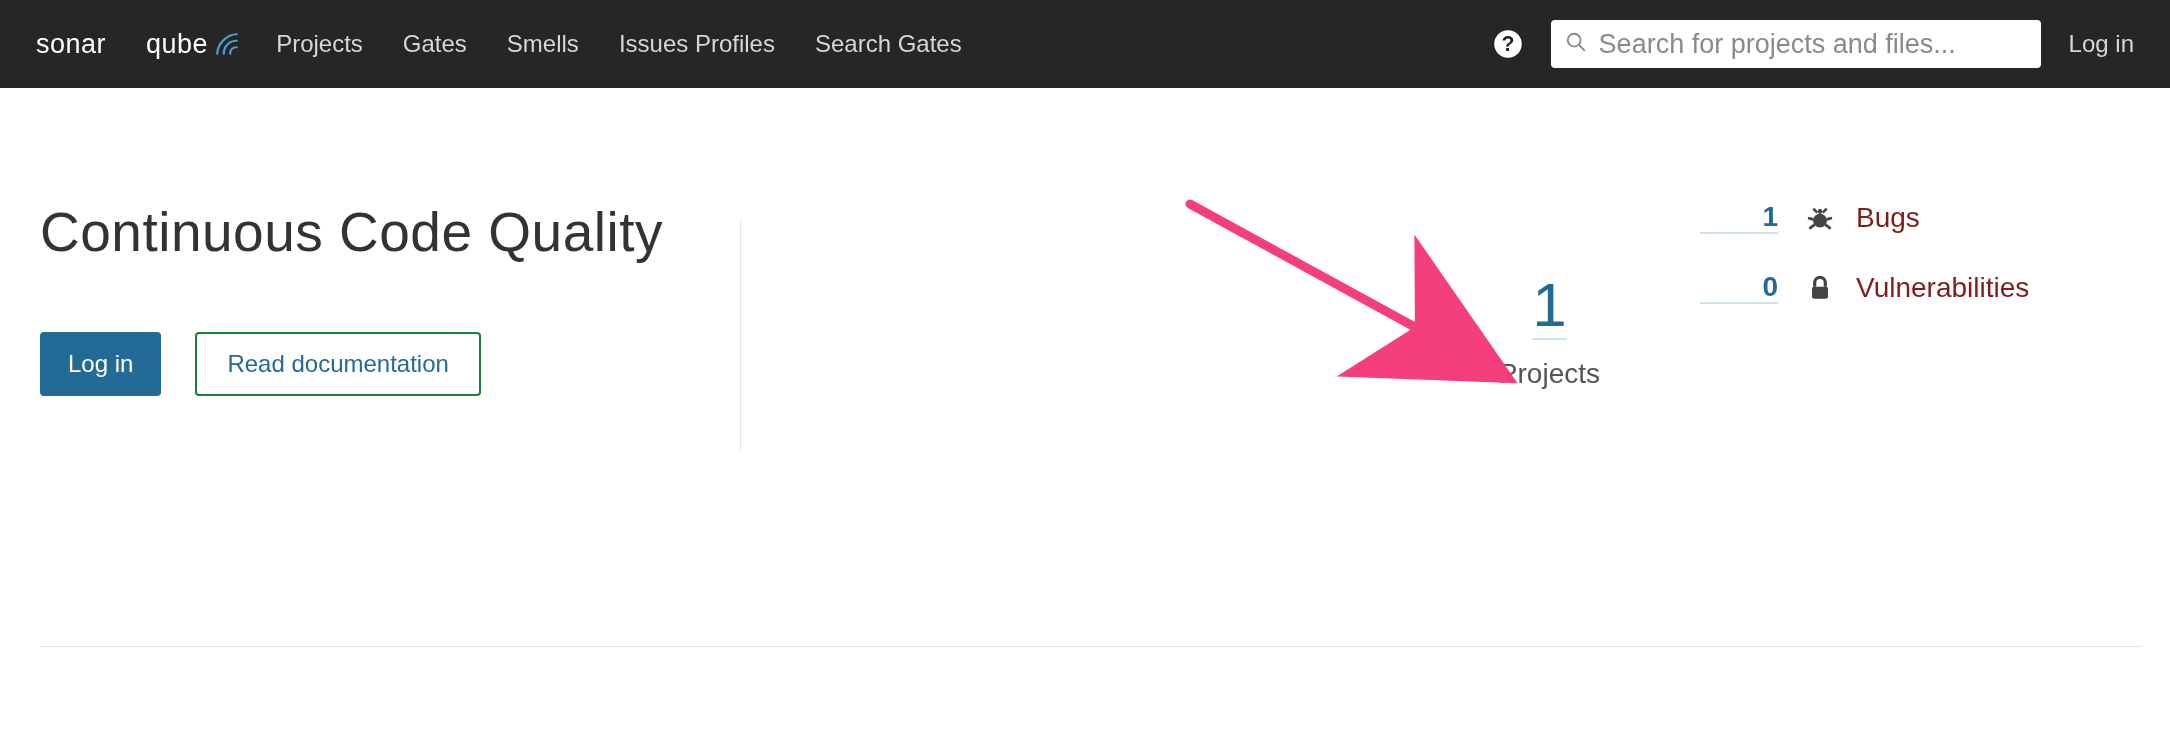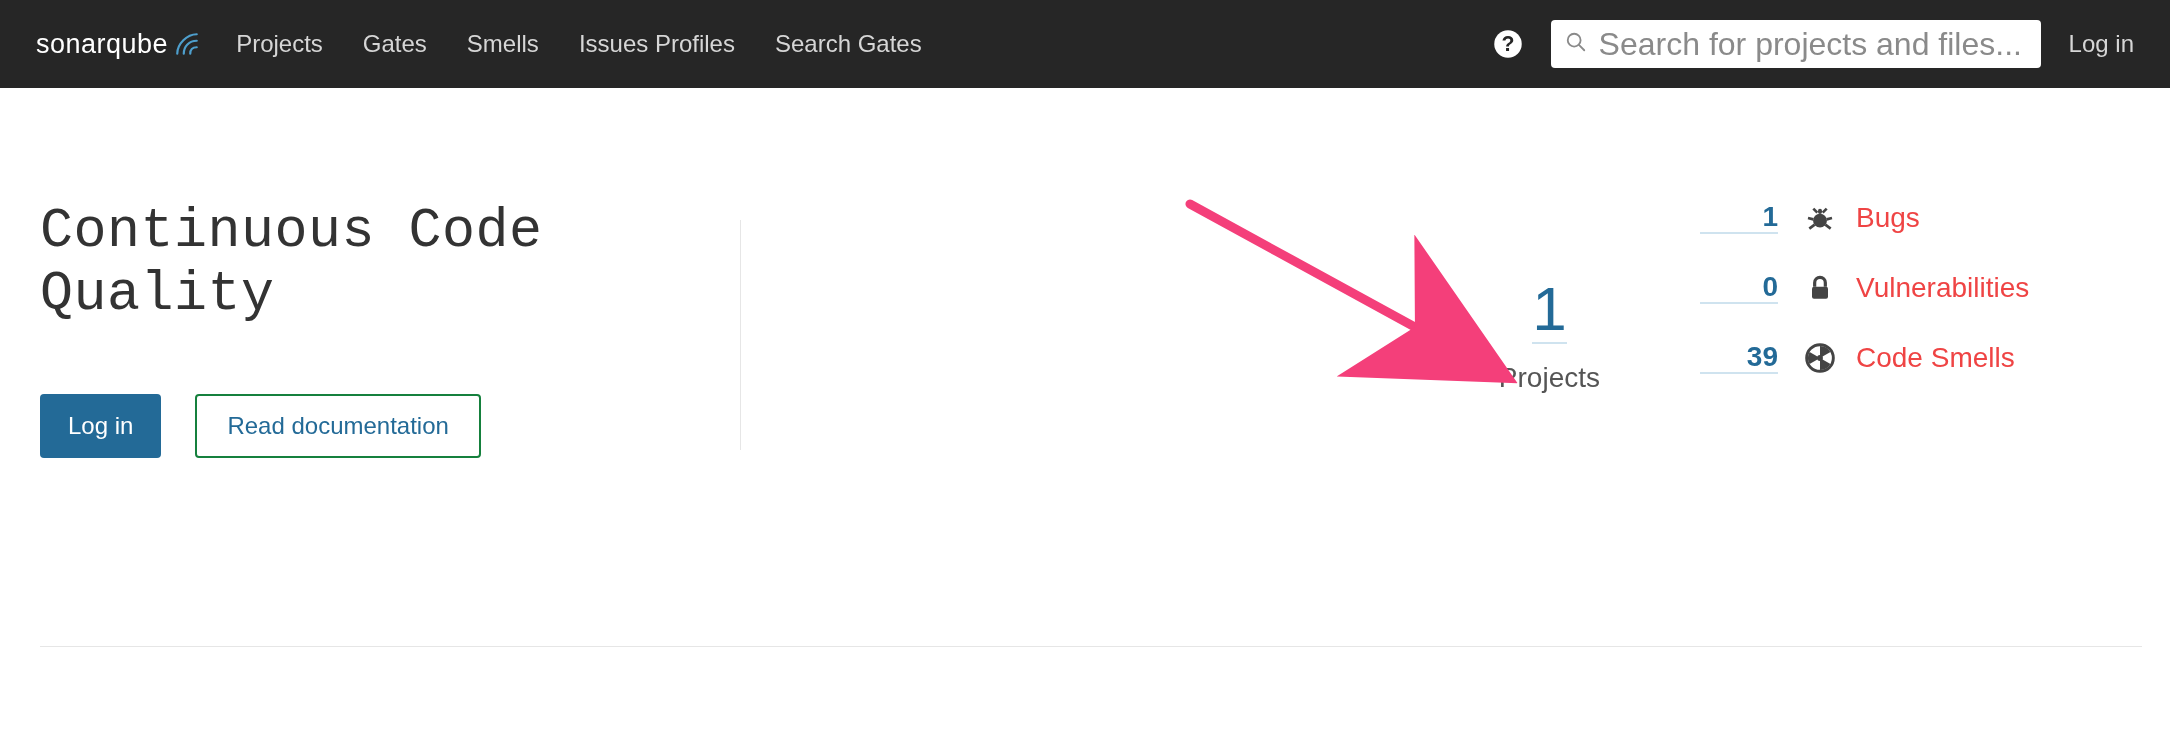--- a/index.html
+++ b/index.html
@@ -21,21 +21,21 @@
     color: #fff;
   }
   .logo {
     display: flex;
     align-items: center;
     font-size: 27px;
     font-weight: 300;
     margin-right: 36px;
     letter-spacing: 0.5px;
   }
-  .logo .light { font-weight: 300; }
+  .logo .light { font-weight: 300; margin-left: 40px; }
   .logo-waves { margin-left: 6px; display: inline-flex; }
   .nav {
     display: flex;
     gap: 40px;
     flex: 0 0 auto;
   }
   .nav-item {
     color: #d6d6d6;
     font-size: 24px;
     cursor: pointer;
@@ -58,21 +58,21 @@
     background: #fff;
     border-radius: 4px;
     width: 490px;
     height: 48px;
     padding-left: 14px;
   }
   .search-icon { flex: 0 0 auto; margin-right: 12px; color: #888; }
   .search-input {
     border: none;
     outline: none;
-    font-size: 32px;
+    font-size: 27px;
     color: #333;
     flex: 1;
     background: transparent;
   }
   .search-input::placeholder { color: #8a8a8a; }
   .header-login {
     color: #d6d6d6;
     font-size: 24px;
     cursor: pointer;
   }
@@ -84,21 +84,20 @@
   }
   .col-left {
     flex: 0 0 700px;
     padding-top: 4px;
   }
   .page-title {
     font-size: 55px;
     font-weight: 300;
     color: #333;
     letter-spacing: 0.5px;
-    font-family: Liberation Mono, monospace;
   }
   .button-row {
     margin-top: 68px;
     display: flex;
     gap: 34px;
   }
   .btn {
     height: 64px;
     border-radius: 4px;
     font-size: 24px;
@@ -178,21 +177,21 @@
   .metric-row.no-count .metric-count { visibility: hidden; border-bottom: none; }
   .metric-icon {
     width: 32px;
     height: 32px;
     margin-right: 20px;
     color: #444;
     flex: 0 0 auto;
   }
   .metric-label {
     font-size: 28px;
-    color: #ef4444;
+    color: #7f1d1d;
   }
 
   .arrow-overlay {
     position: absolute;
     left: 1170px;
     top: 190px;
     width: 360px;
     height: 200px;
     pointer-events: none;
   }
@@ -290,33 +289,20 @@
       <span class="metric-count">0</span>
       <span class="metric-icon">
         <svg width="32" height="32" viewBox="0 0 24 24" fill="#444">
           <rect x="6" y="11" width="12" height="9" rx="1.5"></rect>
           <path d="M8 11 V8 a4 4 0 0 1 8 0 V11" stroke="#444" stroke-width="2.4" fill="none"></path>
         </svg>
       </span>
       <span class="metric-label">Vulnerabilities</span>
     </div>
 
-    <div class="metric-row">
-      <span class="metric-count">39</span>
-      <span class="metric-icon">
-        <svg width="32" height="32" viewBox="0 0 24 24" fill="#444">
-          <circle cx="12" cy="12" r="10" fill="none" stroke="#444" stroke-width="2.2"></circle>
-          <circle cx="12" cy="12" r="2.2"></circle>
-          <path d="M12 12 L12 3 A9 9 0 0 1 19.8 7.5 Z"></path>
-          <path d="M12 12 L19.8 16.5 A9 9 0 0 1 12 21 Z"></path>
-          <path d="M12 12 L4.2 16.5 A9 9 0 0 1 4.2 7.5 Z"></path>
-        </svg>
-      </span>
-      <span class="metric-label">Code Smells</span>
-    </div>
 
   </div>
 </div>
 
 <svg class="arrow-overlay" viewBox="0 0 360 200">
   <defs>
     <marker id="ah" markerWidth="18" markerHeight="18" refX="14" refY="9" orient="auto">
       <path d="M0,0 L18,9 L0,18 L5,9 Z" fill="#f43f7a"></path>
     </marker>
   </defs>

